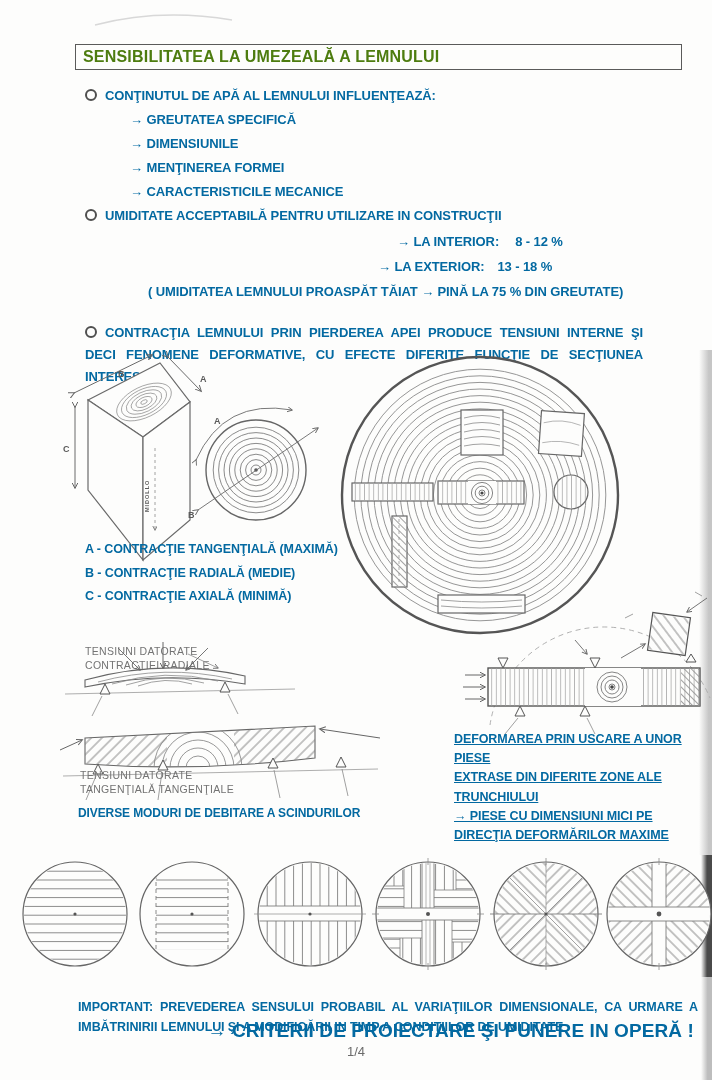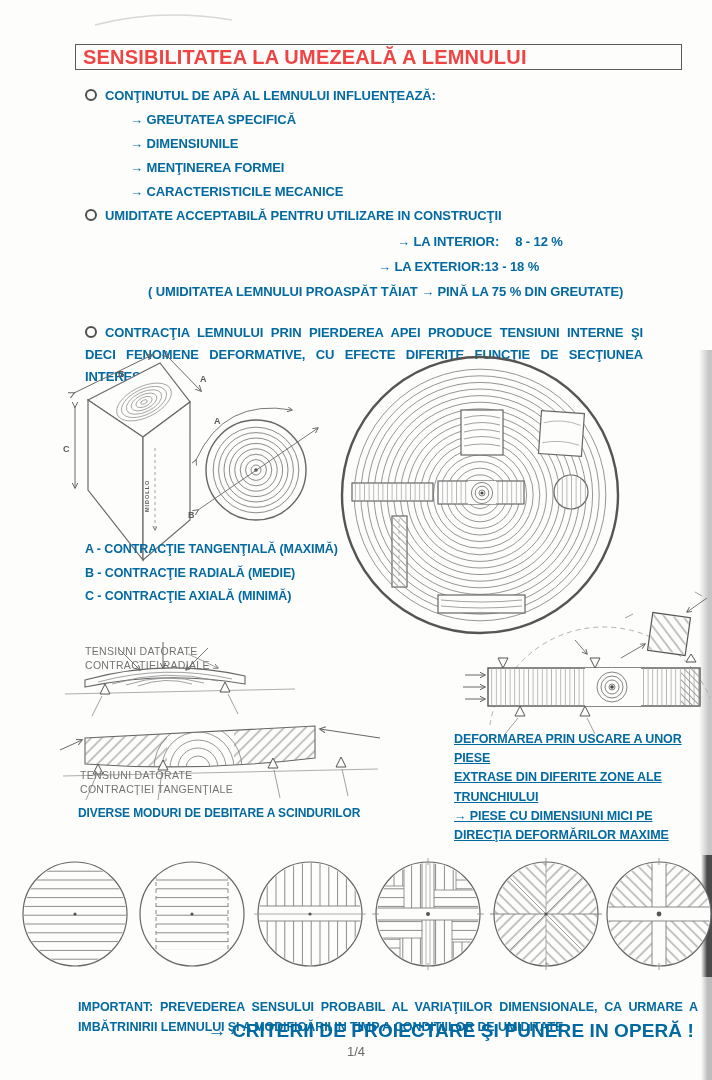--- a/index.html
+++ b/index.html
@@ -3,21 +3,21 @@
 <meta charset="utf-8">
 <style>
   html,body{margin:0;padding:0;background:#e8e8e8;}
   .page{position:relative;width:712px;height:1080px;background:#fdfdfc;overflow:hidden;
         font-family:"Liberation Sans","DejaVu Sans",sans-serif;color:#4a4a4a;}
   .abs{position:absolute;}
   .t{position:absolute;font-weight:700;color:#0369a1;letter-spacing:-0.1px;}
   .fs13{font-size:13px;} .fs12{font-size:12px;} .fs15{font-size:19px;}
   .title-box{position:absolute;left:75px;top:44px;width:598px;height:24px;
              border:1.6px solid #5a5a5a;background:#fdfdfc;
-             font-size:20px;font-weight:700;color:#ef4444;line-height:24px;padding-left:7px;letter-spacing:0.2px;}
+             font-size:16px;font-weight:700;color:#4d7c0f;line-height:24px;padding-left:7px;letter-spacing:0.2px;}
   .bullet{display:inline-block;width:8px;height:8px;border:2.6px solid #4f4f4f;border-radius:50%;
           margin-right:8px;vertical-align:-1px;}
   .para{text-align:justify;line-height:22px;margin-top:16px;}
   .lbl{position:absolute;font-weight:400;color:#737373;font-size:10.5px;line-height:14px;letter-spacing:0.3px;}
   .pgnum{position:absolute;left:0;top:1044px;width:712px;text-align:center;
          font-size:13px;color:#6b6b6b;font-weight:400;}
   svg{position:absolute;overflow:visible;}
   svg text{font-family:"Liberation Sans","DejaVu Sans",sans-serif;fill:#5a5a5a;font-weight:700;}
   .edge1{right:0;top:350px;width:13px;height:505px;background:linear-gradient(to right,rgba(255,255,255,0),#c6c6c6 75%);}
   .edge2{right:0;top:855px;width:11px;height:122px;background:linear-gradient(to right,rgba(255,255,255,0),#4a4a4a 55%);}
@@ -71,21 +71,21 @@
   <div class="t fs13" style="left:130px;top:160px;">→ MENŢINEREA FORMEI</div>
   <div class="t fs13" style="left:130px;top:184px;">→ CARACTERISTICILE MECANICE</div>
 
   <div class="t fs13" style="left:85px;top:208px;">
     <span class="bullet"></span><span>UMIDITATE ACCEPTABILĂ PENTRU UTILIZARE IN CONSTRUCŢII</span>
   </div>
   <div class="t fs13" style="left:378px;top:234px;margin-left:19px;">
     <span>→ LA INTERIOR:</span><span style="margin-left:16px">8 - 12 %</span>
   </div>
   <div class="t fs13" style="left:378px;top:259px;">
-    <span>→ LA EXTERIOR:</span><span style="">13 - 18 %</span>
+    <span>→ LA EXTERIOR:</span><span style="margin-left:13px">13 - 18 %</span>
   </div>
   <div class="t fs13" style="left:148px;top:284px;">( UMIDITATEA LEMNULUI PROASPĂT TĂIAT → PINĂ LA 75 % DIN GREUTATE)</div>
 
   <div class="t fs13 para" style="left:85px;top:306px;width:558px;">
     <span class="bullet"></span><span>CONTRACŢIA LEMNULUI PRIN PIERDEREA APEI PRODUCE TENSIUNI INTERNE ŞI DECI FENOMENE DEFORMATIVE, CU EFECTE DIFERITE FUNCŢIE DE SECŢIUNEA INTERESATĂ</span>
   </div>
 
   <svg style="left:60px;top:352px" width="160" height="220">
     <defs>
         <clipPath id="topface">
@@ -245,21 +245,21 @@
     <polygon points="105,48 100,58 110,58" fill="#fdfdfc" stroke="#555" stroke-width="1"></polygon>
     <polygon points="215,46 210,56 220,56" fill="#fdfdfc" stroke="#555" stroke-width="1"></polygon>
     <polygon points="283,45 278,55 288,55" fill="#fdfdfc" stroke="#555" stroke-width="1"></polygon>
     <line x1="38" y1="64" x2="28" y2="88" stroke="#888" stroke-width="0.8"></line>
     <line x1="104" y1="60" x2="100" y2="88" stroke="#888" stroke-width="0.8"></line>
     <line x1="216" y1="58" x2="222" y2="86" stroke="#888" stroke-width="0.8"></line>
     <line x1="284" y1="57" x2="290" y2="84" stroke="#888" stroke-width="0.8"></line>
   </svg>
   <div class="lbl" style="left:80px;top:768px;">
     <div>TENSIUNI DATORATE</div>
-    <div>CONTRACŢIEI TANGENŢIALE</div>
+    <div>TANGENŢIALĂ TANGENŢIALE</div>
   </div>
 
   <svg style="left:425px;top:590px" width="287" height="148">
     <defs>
         <clipPath id="dplank">
           <rect x="63" y="78" width="212" height="38"></rect>
         </clipPath>
       </defs>
     <path d="M65 135 A115 115 0 0 1 285 108" fill="none" stroke="#a8a8a8" stroke-width="0.9" stroke-dasharray="5,4"></path>
     <rect x="63" y="78" width="212" height="38" fill="#fdfdfc" stroke="#555" stroke-width="1.4"></rect>

